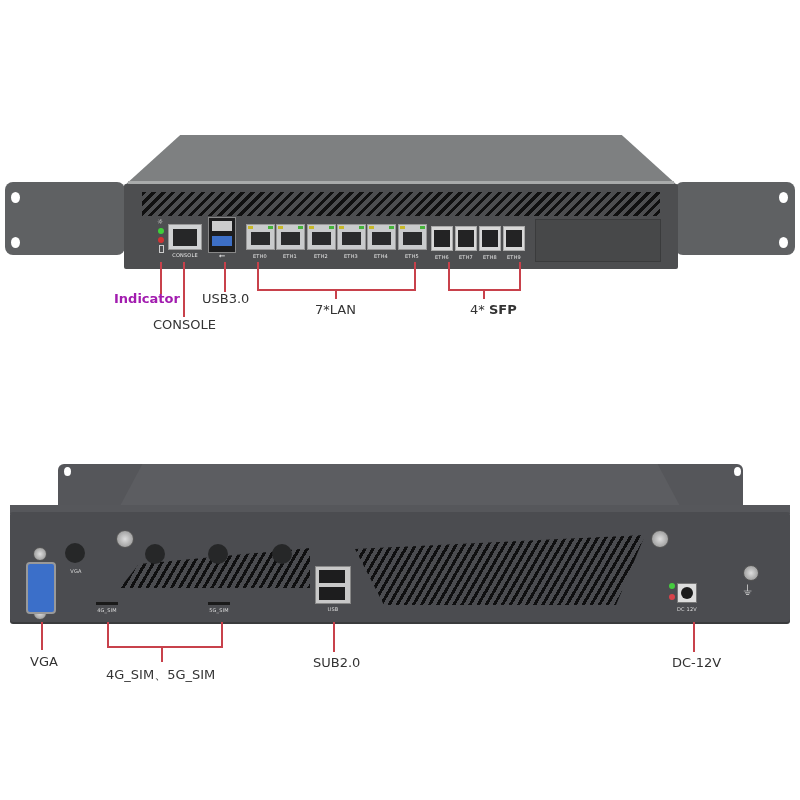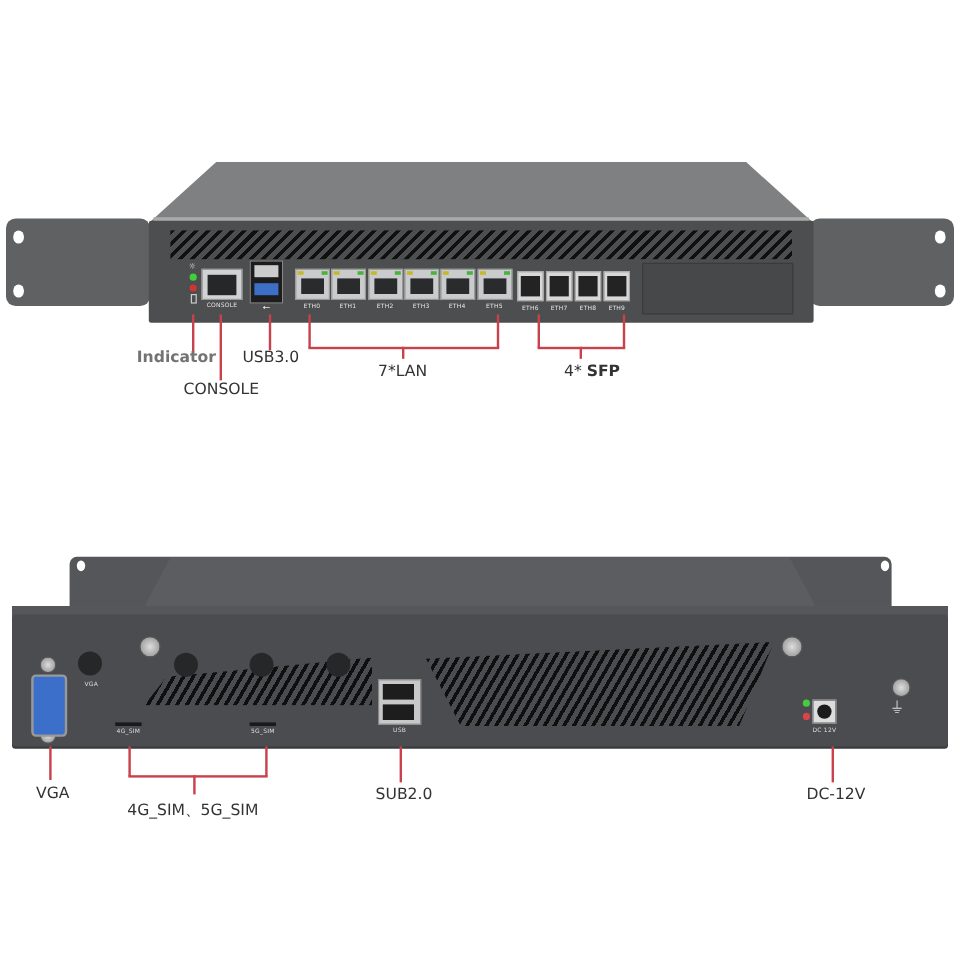--- a/index.html
+++ b/index.html
@@ -18,21 +18,21 @@
   .port-label{position:absolute;font-size:5px;color:#e6e6e6;letter-spacing:.2px;text-align:center;}
   .rj45{position:absolute;width:27px;height:24px;background:#c9cbcc;border:1px solid #999;}
   .rj45 .jack{position:absolute;left:4px;top:7px;width:19px;height:13px;background:#2a2b2c;}
   .rj45 .l1,.rj45 .l2{position:absolute;top:1px;width:5px;height:3px;}
   .rj45 .l1{left:1px;background:#c7b82a;} .rj45 .l2{right:1px;background:#47b43c;}
   .sfp{position:absolute;width:20px;height:23px;background:#d8d8d8;border:1px solid #aaa;}
   .sfp .in{position:absolute;left:2px;top:3px;width:16px;height:17px;background:#232324;}
   .blank{left:535px;top:219px;width:124px;height:41px;background:#474849;border:1px solid #3a3b3c;}
   .callout-line{position:absolute;background:#c8414b;}
   .callout{position:absolute;font-size:13px;color:#333;white-space:nowrap;}
-  .callout.bold{font-weight:bold;color:#737373;}
+  .callout.bold{font-weight:bold;color:#a21caf;}
   
   .rear-top{left:58px;top:464px;width:685px;height:42px;background:#55565a;border-radius:6px 6px 0 0;}
   .rear-top-mid{left:120px;top:464px;width:560px;height:42px;background:#5c5d61;
     clip-path:polygon(4% 0,96% 0,100% 100%,0 100%);}
   .rear-panel{left:10px;top:512px;width:780px;height:110px;background:#4b4c50;border-radius:3px;
     box-shadow:0 2px 0 #3a3b3d;}
   .rear-lip{left:10px;top:505px;width:780px;height:9px;background:#56575b;}
   .screw{position:absolute;width:16px;height:16px;border-radius:50%;background:radial-gradient(#ddd,#8a8a8a);border:1px solid #555;}
   .antenna{position:absolute;width:20px;height:20px;border-radius:50%;background:#262728;}
   .vga{left:26px;top:562px;width:26px;height:48px;background:#3b6fc9;border-radius:4px;border:2px solid #999;}

